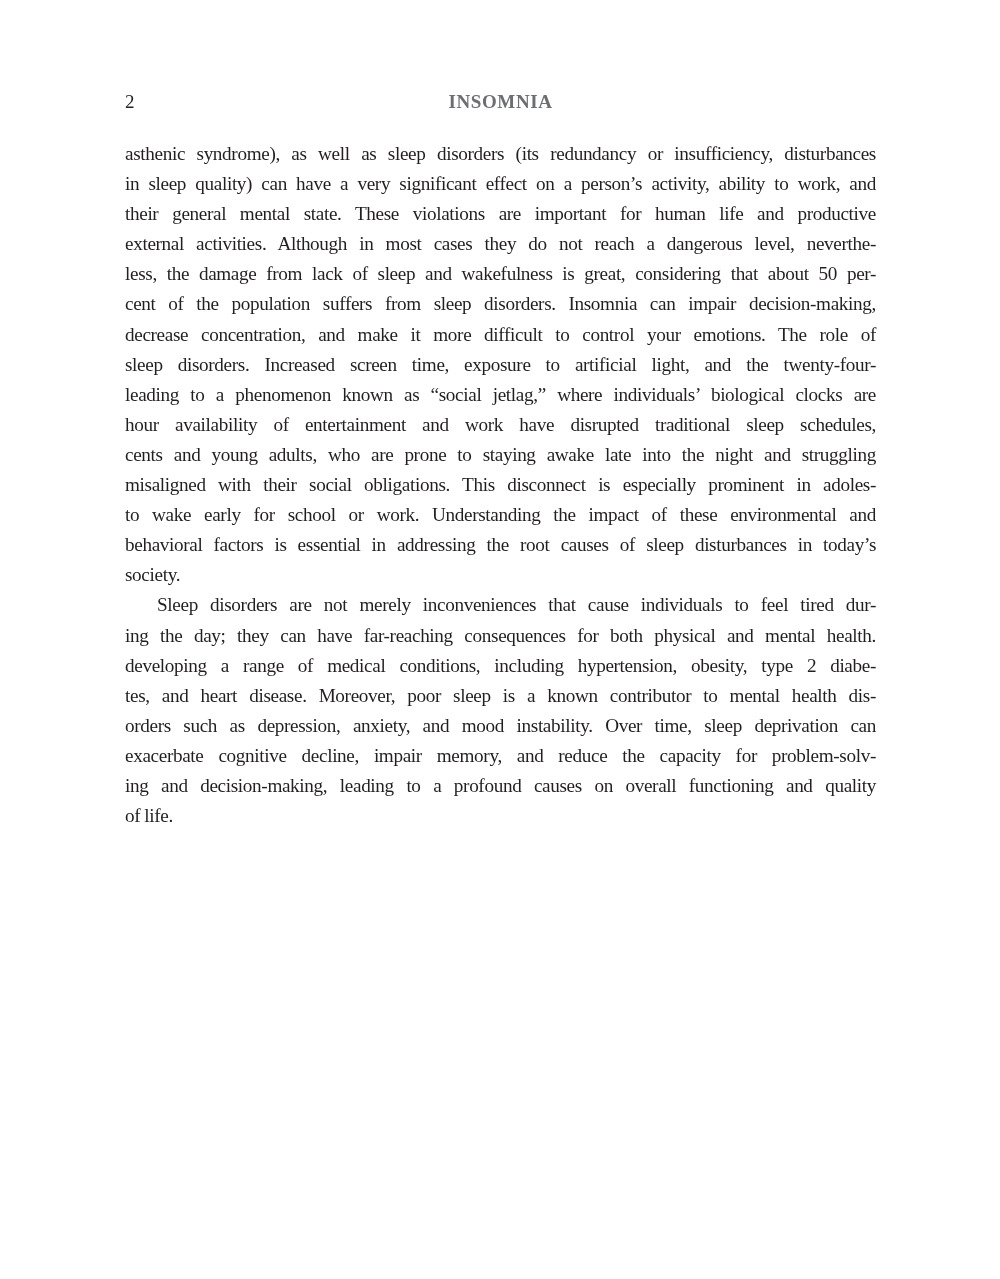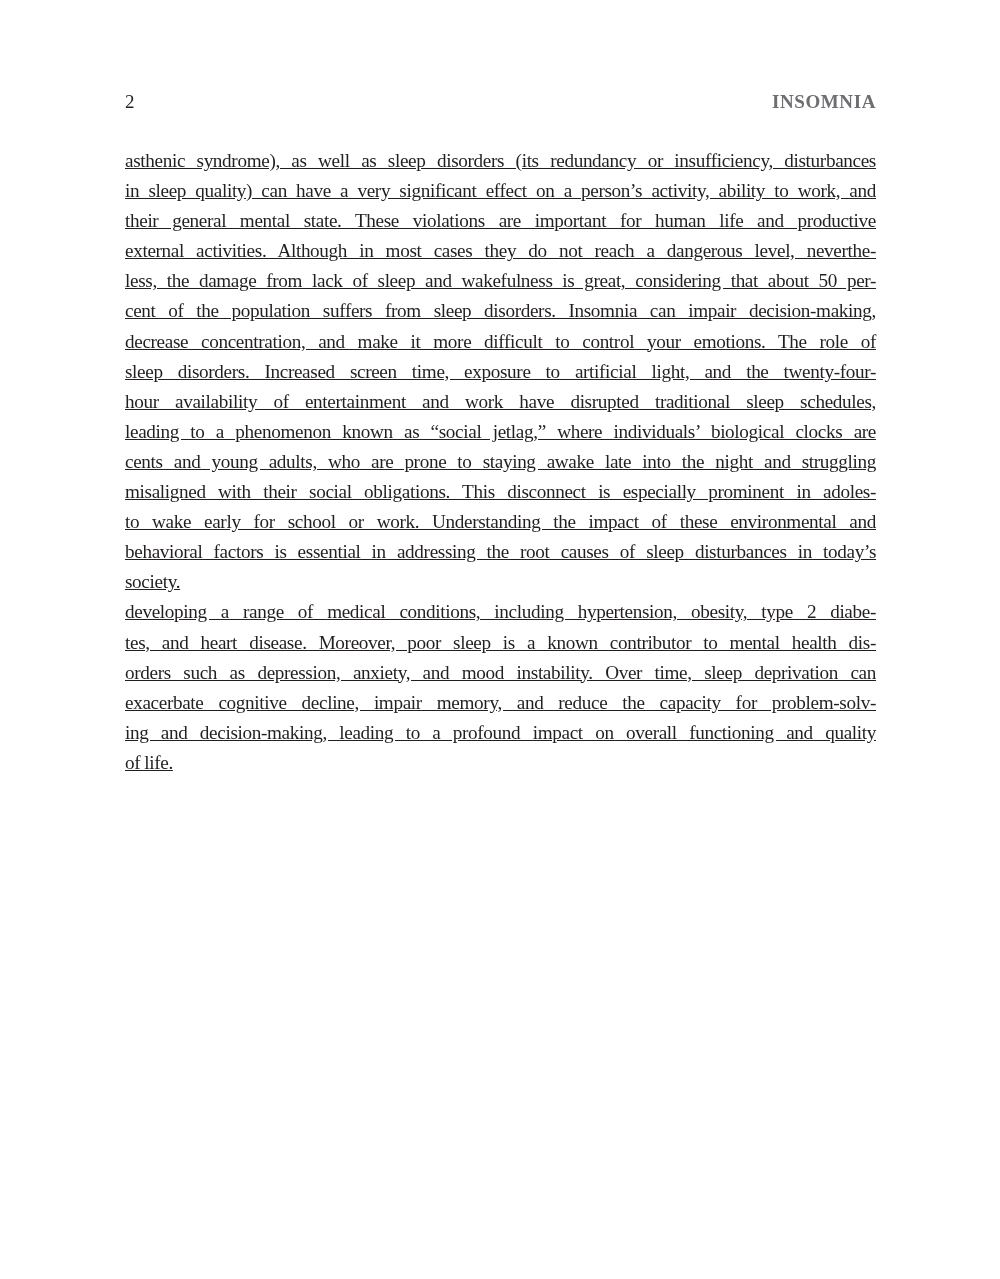--- a/index.html
+++ b/index.html
@@ -28,33 +28,32 @@
       top: 0;
       font-size: 19px;
       line-height: 28px;
       color: #231f20;
     }
     .running-title {
       position: absolute;
       left: 0;
       right: 0;
       top: 0;
-      text-align: right;
+      text-align: center;
       font-size: 19px;
       line-height: 28px;
       font-weight: bold;
       letter-spacing: 0.6px;
       color: #6d6e71;
     }
     .body-text {
       position: absolute;
-      top: 146px;
+      top: 139px;
       left: 125px;
       width: 751px;
-      text-decoration: underline;
     }
     .paragraph {
       margin: 0;
       font-size: 19.2px;
       line-height: 30.1px;
       text-align: justify;
       text-align-last: justify;
       letter-spacing: -0.35px;
       word-spacing: -0.5px;
     }
@@ -83,29 +82,31 @@
 <div class="body-text">
   <p class="paragraph">
     <span class="line">asthenic syndrome), as well as sleep disorders (its redundancy or insufficiency, disturbances</span>
     <span class="line">in sleep quality) can have a very significant effect on a person’s activity, ability to work, and</span>
     <span class="line">their general mental state. These violations are important for human life and productive</span>
     <span class="line">external activities. Although in most cases they do not reach a dangerous level, neverthe-</span>
     <span class="line">less, the damage from lack of sleep and wakefulness is great, considering that about 50 per-</span>
     <span class="line">cent of the population suffers from sleep disorders. Insomnia can impair decision-making,</span>
     <span class="line">decrease concentration, and make it more difficult to control your emotions. The role of</span>
     <span class="line">sleep disorders. Increased screen time, exposure to artificial light, and the twenty-four-</span>
+    <span class="line">leading to a phenomenon known as “social jetlag,” where individuals’ biological clocks are</span>
     <span class="line">hour availability of entertainment and work have disrupted traditional sleep schedules,</span>
-    <span class="line">leading to a phenomenon known as “social jetlag,” where individuals’ biological clocks are</span>
     <span class="line">cents and young adults, who are prone to staying awake late into the night and struggling</span>
     <span class="line">misaligned with their social obligations. This disconnect is especially prominent in adoles-</span>
     <span class="line">to wake early for school or work. Understanding the impact of these environmental and</span>
     <span class="line">behavioral factors is essential in addressing the root causes of sleep disturbances in today’s</span>
     <span class="line last">society.</span>
   </p>
   <p class="paragraph">
+    <span class="line indent">Sleep disorders are not merely inconveniences that cause individuals to feel tired dur-</span>
+    <span class="line">ing the day; they can have far-reaching consequences for both physical and mental health.</span>
     <span class="line">developing a range of medical conditions, including hypertension, obesity, type 2 diabe-</span>
     <span class="line">tes, and heart disease. Moreover, poor sleep is a known contributor to mental health dis-</span>
     <span class="line">orders such as depression, anxiety, and mood instability. Over time, sleep deprivation can</span>
     <span class="line">exacerbate cognitive decline, impair memory, and reduce the capacity for problem-solv-</span>
-    <span class="line">ing and decision-making, leading to a profound impact on overall functioning and quality</span>
+    <span class="line">ing and decision-making, leading to a profound causes on overall functioning and quality</span>
     <span class="line last">of life.</span>
   </p>
 </div>
 
 </body></html>

